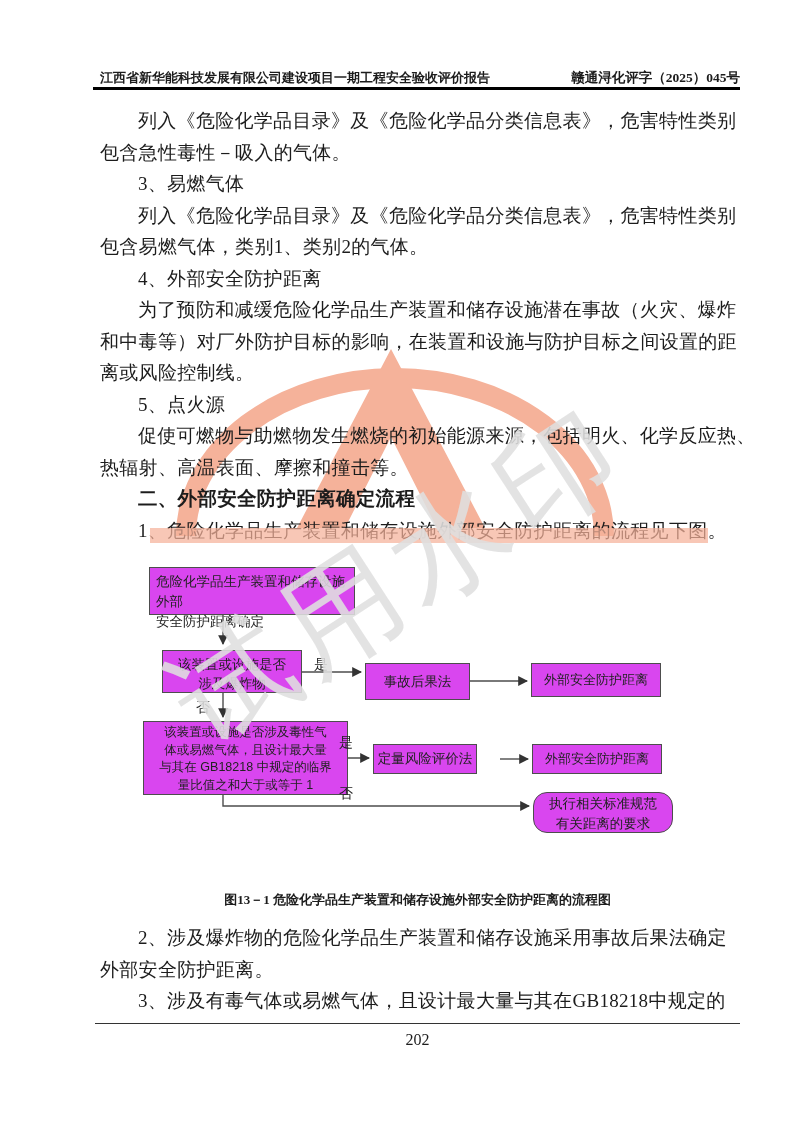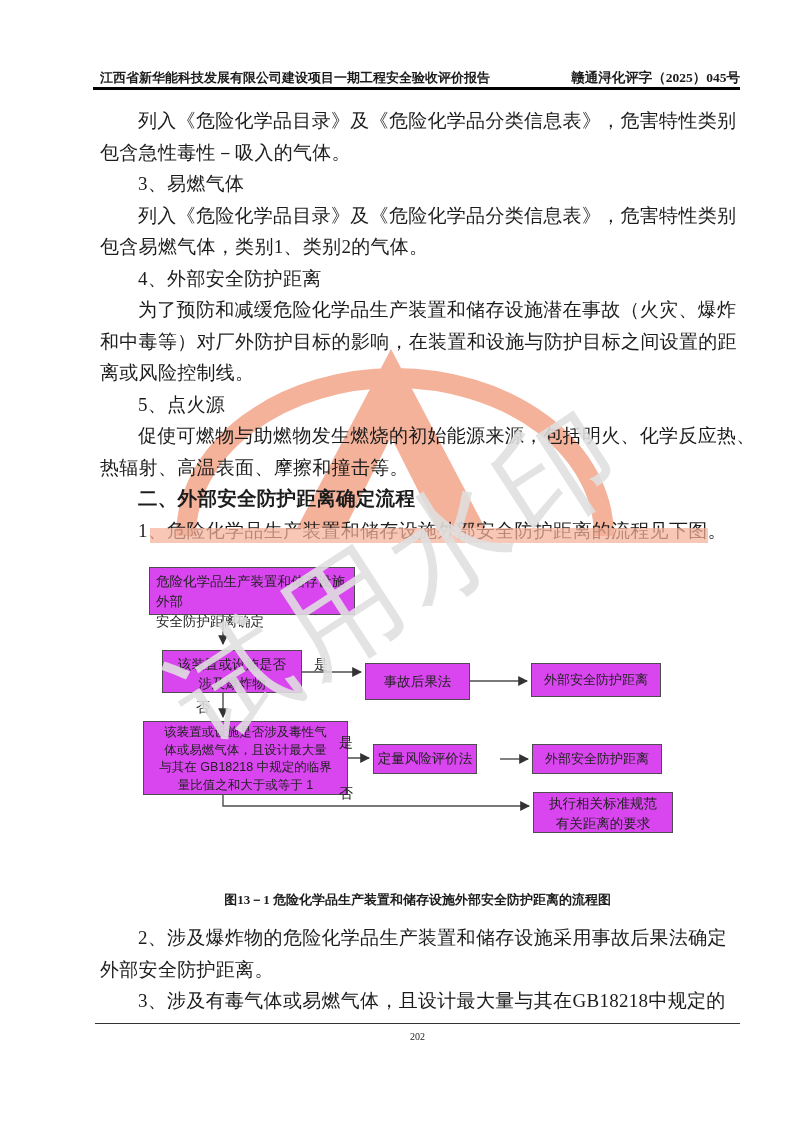--- a/index.html
+++ b/index.html
@@ -32,32 +32,32 @@
   }
   .fbox .cl{display:block;text-align:center;}
   .fb-start{left:149px;top:567px;width:206px;height:48px;padding:4px 6px;line-height:20px;}
   .fb-explosive{left:162px;top:650px;width:140px;height:43px;padding-top:4px;line-height:19px;text-align:center;}
   .fb-accident{left:365px;top:663px;width:105px;height:37px;line-height:35px;text-align:center;}
   .fb-dist1{left:531px;top:663px;width:130px;height:34px;line-height:32px;text-align:center;font-size:13px;}
   .fb-toxic{left:123px;top:721px;width:205px;height:74px;padding-top:2px;line-height:17.5px;text-align:center;
             font-family:"Liberation Sans","DejaVu Sans",sans-serif;font-size:12.5px;margin-left:20px;}
   .fb-qra{left:373px;top:744px;width:104px;height:30px;line-height:28px;text-align:center;}
   .fb-dist2{left:532px;top:744px;width:130px;height:30px;line-height:28px;text-align:center;font-size:13px;}
-  .fb-standard{left:533px;top:792px;width:140px;height:41px;padding-top:1px;line-height:19.5px;text-align:center;}
+  .fb-standard{left:533px;top:792px;width:140px;height:41px;padding-top:1px;line-height:19.5px;text-align:center;border-radius:14px;}
   .flabel{position:absolute;font-size:14px;color:#222;z-index:3;}
   .lb-yes1{left:314px;top:656px;}
   .lb-no1{left:196px;top:699px;}
   .lb-yes2{left:339px;top:734px;}
   .lb-no2{left:339px;top:785px;}
   
   .fig-caption{position:absolute;left:95px;top:891px;width:645px;text-align:center;
                font-size:13px;font-weight:bold;z-index:2;}
   .tail-text{position:absolute;left:100px;top:922px;width:645px;z-index:2;}
   .ftr-rule{position:absolute;left:95px;top:1023px;width:645px;height:0;border-top:1px solid #333;z-index:2;}
-  .ftr-num{position:absolute;left:95px;top:1031px;width:645px;text-align:center;font-size:10px;z-index:2;}
+  .ftr-num{position:absolute;left:95px;top:1031px;width:645px;text-align:center;font-size:16px;z-index:2;}
   
   .wm-over-svg{position:absolute;left:0;top:0;z-index:5;pointer-events:none;}
 </style>
 </head>
 <body>
 
 <div class="page">
 
   <svg class="wm-logo-svg" width="793" height="1122" viewBox="0 0 793 1122">
     <path d="M 186 536 A 209 158 0 0 1 604 536" fill="none" stroke-width="20" stroke="#f5b29a"></path>

